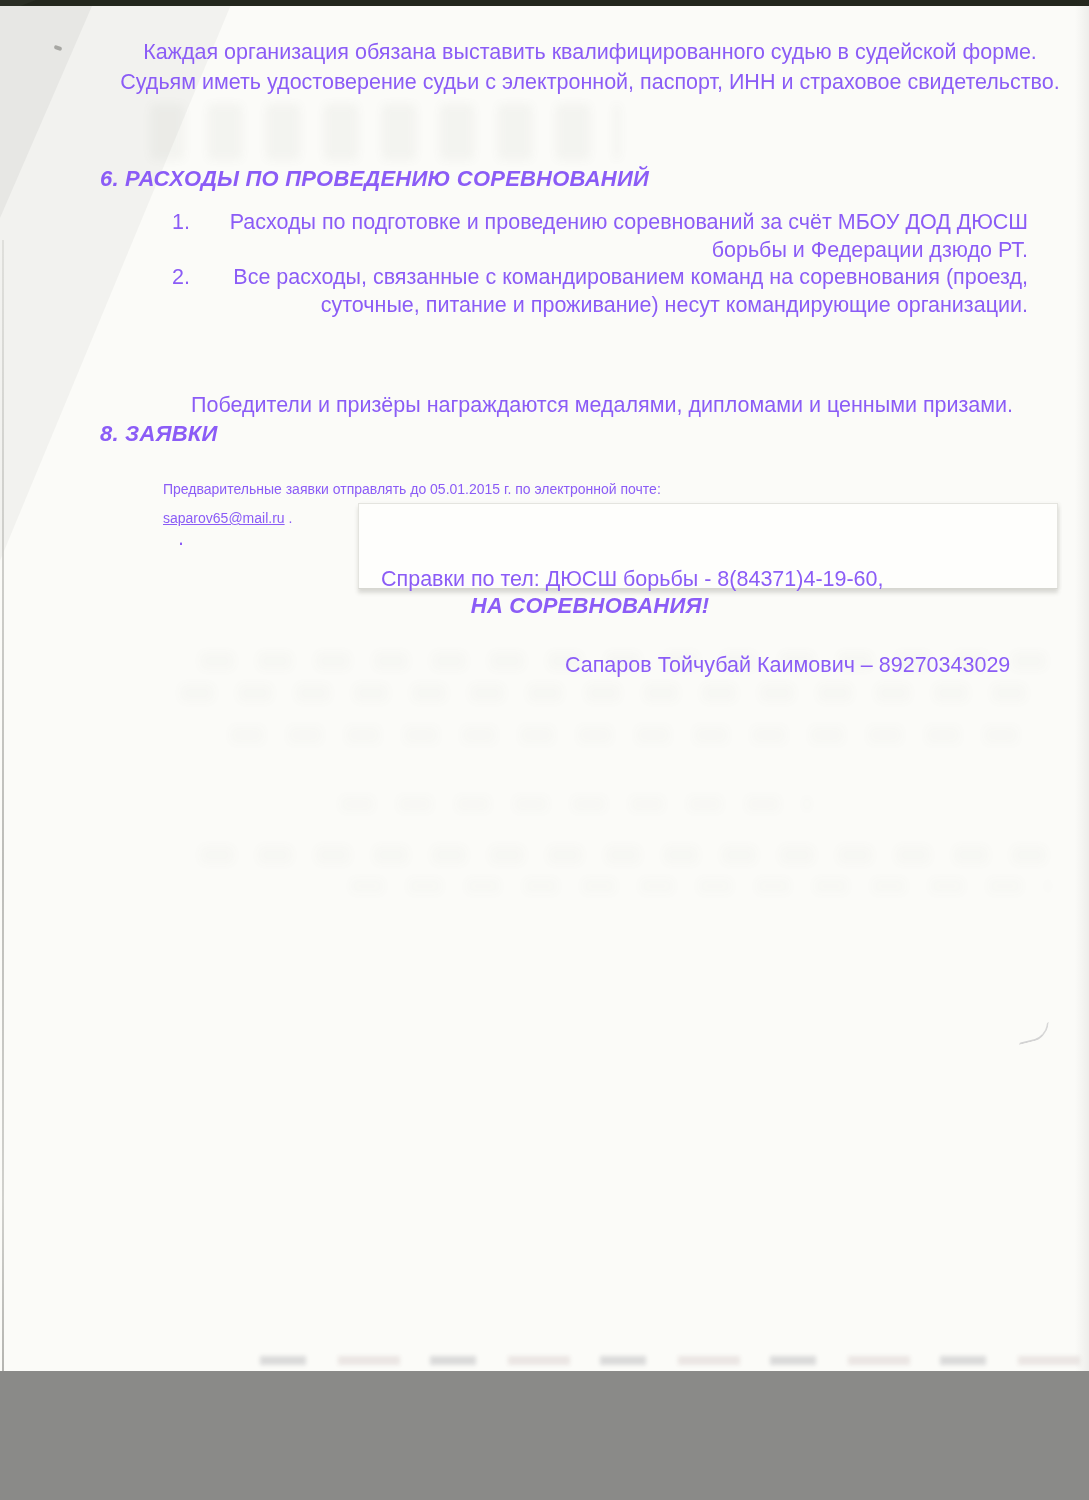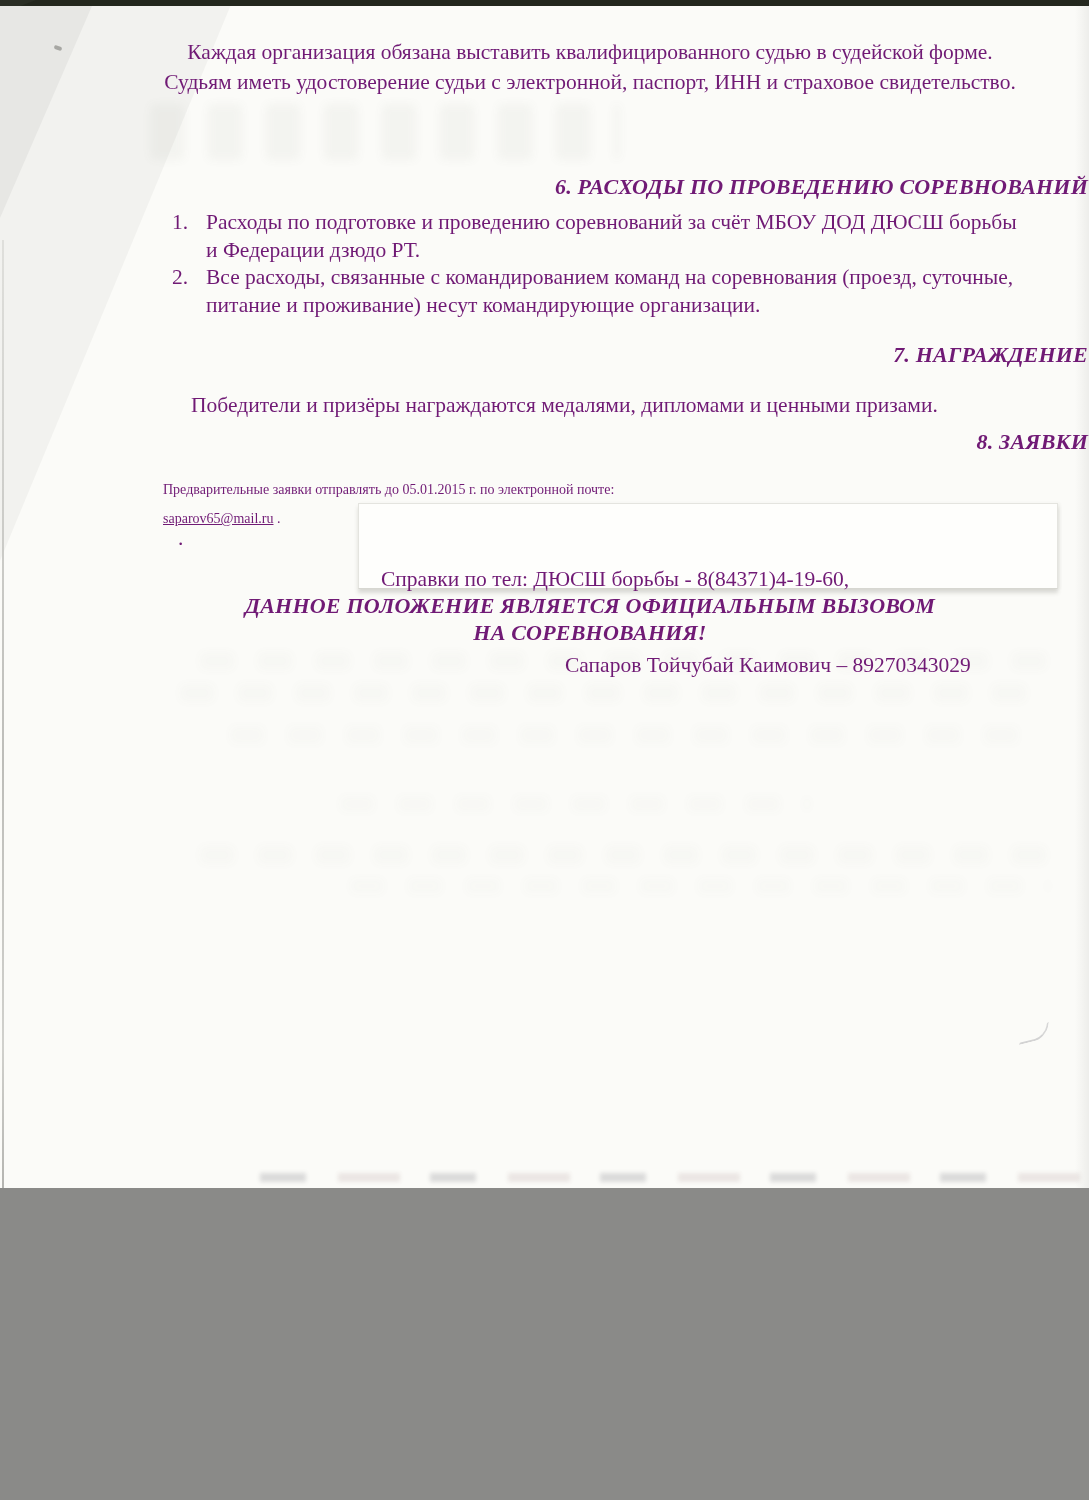--- a/index.html
+++ b/index.html
@@ -1,22 +1,22 @@
 <!DOCTYPE html>
 <html><head>
 <meta charset="utf-8">
 <style>
   html,body{margin:0;padding:0;background:#8a8a88;}
   .page{
     position:relative;
-    width:1089px;height:1188px;
+    width:1089px;height:1371px;
     background:#fbfbf8;
     overflow:hidden;
-    font-family:Liberation Serif, serif;
-    color:#701a75;
+    font-family:Liberation Sans, sans-serif;
+    color:#8b5cf6;
   }
   
   .scan-top-edge{position:absolute;top:0;left:0;right:0;height:6px;background:#23271d;}
   .scan-top-wedge{position:absolute;top:0;left:0;width:36px;height:14px;background:#2a2e24;clip-path:polygon(0 0,100% 0,0 100%);}
   
   .corner-fold-outer{position:absolute;top:6px;left:0;width:240px;height:566px;background:#f2f2ef;clip-path:polygon(0 0,96% 0,0 98%);}
   .corner-fold-inner{position:absolute;top:6px;left:0;width:92px;height:212px;background:#e7e7e4;clip-path:polygon(0 0,100% 0,0 100%);}
   .staple-speck{position:absolute;left:54px;top:46px;width:8px;height:4px;background:rgba(115,115,110,.55);border-radius:2px;transform:rotate(18deg);}
   
   .left-edge-line{position:absolute;top:240px;bottom:0;left:2px;width:2px;
@@ -27,30 +27,30 @@
   .ghost{position:absolute;filter:blur(5px);background:repeating-linear-gradient(90deg,rgba(105,115,95,.5) 0 34px,rgba(105,115,95,0) 34px 58px);border-radius:4px;}
   .ghost-bottom{position:absolute;left:260px;right:6px;bottom:6px;height:9px;filter:blur(2px);opacity:.4;
     background:repeating-linear-gradient(90deg,rgba(90,90,100,.5) 0 46px,rgba(90,90,100,0) 46px 78px,rgba(120,80,80,.3) 78px 140px,rgba(90,90,100,0) 140px 170px);}
   .pencil-mark{position:absolute;left:1020px;top:1026px;width:26px;height:13px;
     border-bottom:2px solid rgba(95,95,105,.4);border-right:2px solid rgba(95,95,105,.35);
     border-radius:0 0 12px 0;transform:rotate(-14deg) skewX(-24deg);opacity:.65;}
 
   
   .centered{position:absolute;left:100px;width:980px;text-align:center;}
   .intro{top:37px;font-size:21.5px;line-height:30px;}
-  .sec-heading{position:absolute;left:100px;width:980px;text-align:right;margin:8px;
+  .sec-heading{position:absolute;left:100px;width:980px;text-align:left;margin:0;
     font-size:22px;font-weight:bold;font-style:italic;letter-spacing:.2px;}
   .h6{top:166px;}
   .h7{top:334px;}
   .h8{top:421px;}
   .list{position:absolute;top:209px;left:172px;width:856px;margin:0;padding:0;list-style:none;
     font-size:21.5px;line-height:27.5px;}
   .list-item{display:flex;}
   .list-item .num{width:34px;flex:none;}
-  .list-item .txt{flex:1;}
+  .list-item .txt{flex:1;text-align:right;}
   .p7{position:absolute;top:377px;left:175px;margin:16px;font-size:21.5px;}
   .p8{position:absolute;top:471px;left:159px;margin:4px;font-size:14px;line-height:29px;}
   .email{text-decoration:underline;text-align:center;}
   .stray-period{position:absolute;left:178px;top:526px;font-size:21.5px;}
   .contact-box{position:absolute;left:358px;top:503px;width:698px;height:80px;
     background:#fefefc;border:1px solid #e4e4df;border-bottom-color:#d7d7d1;
     box-shadow:0 4px 4px rgba(70,70,62,.18), 2px 0 3px rgba(70,70,62,.05);
     font-size:21.5px;line-height:28.5px;padding-top:4px;white-space:pre-wrap;}
   .contact-box .c1{padding-left:22px;}
   .contact-box .c2,.contact-box .c3{padding-left:206px;}
@@ -89,33 +89,31 @@
     <li class="list-item">
       <span class="num">1.</span>
       <span class="txt">Расходы по подготовке и проведению соревнований за счёт МБОУ ДОД ДЮСШ борьбы и Федерации дзюдо РТ.</span>
     </li>
     <li class="list-item">
       <span class="num">2.</span>
       <span class="txt">Все расходы, связанные с командированием команд на соревнования (проезд, суточные, питание и проживание) несут командирующие организации.</span>
     </li>
   </ol>
 
-  <h2 class="sec-heading h7">7. НАГРАЖДЕНИЕ</h2>
   <p class="p7">Победители и призёры награждаются медалями, дипломами и ценными призами.</p>
 
   <h2 class="sec-heading h8">8. ЗАЯВКИ</h2>
   <p class="p8">
     <span>Предварительные заявки отправлять до 05.01.2015 г. по электронной почте:</span><br>
     <span class="email">saparov65@mail.ru</span><span> .</span>
   </p>
   <div class="stray-period">.</div>
 
   <div class="contact-box">
     <div class="c1">Справки по тел: ДЮСШ борьбы - 8(84371)4-19-60,</div>
     <div class="c2">Сапаров Тойчубай Каимович – 89270343029</div>
   </div>
 
   <div class="centered footer">
-    <div>ДАННОЕ ПОЛОЖЕНИЕ ЯВЛЯЕТСЯ ОФИЦИАЛЬНЫМ ВЫЗОВОМ</div>
     <div>НА СОРЕВНОВАНИЯ!</div>
   </div>
 
 </div>
 
 </body></html>

